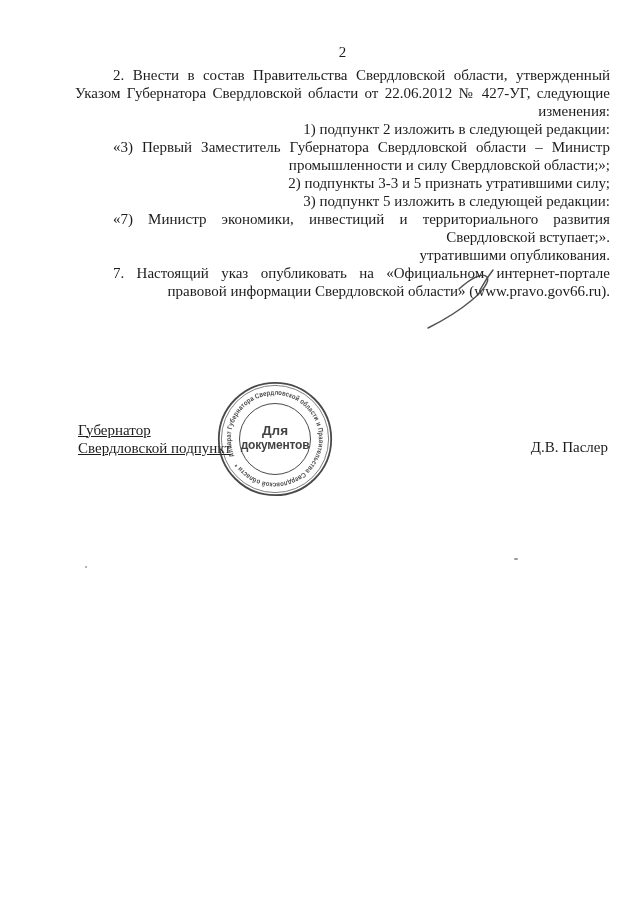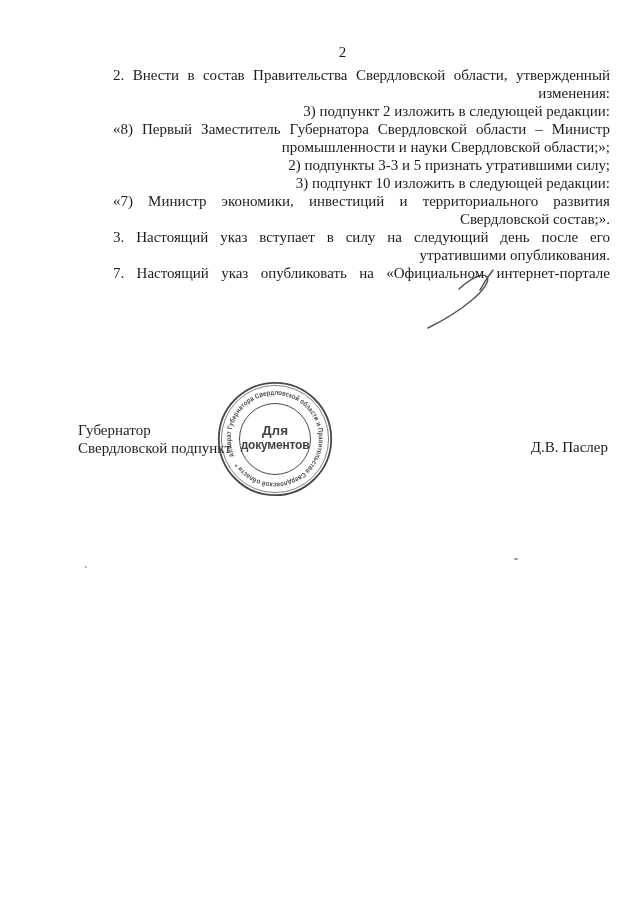--- a/index.html
+++ b/index.html
@@ -20,21 +20,21 @@
   }
   .ln { height:18px; white-space:normal; text-align:right; }
   .ln.ind { text-indent:38px; }
   .ln.jst { text-align:justify; text-align-last:justify; text-justify:inter-word; }
 
   .signature {
     position:absolute; left:78px; top:398px; width:530px;
     font-size:15px; line-height:18.5px;
     display:flex; justify-content:space-between; align-items:flex-end;
   }
-  .sig-left { text-align:left; }
+  .sig-left { text-align:left;text-decoration:underline; }
   .sig-name { padding-bottom:1px;margin-top:40px; }
 
   .stamp {
     position:absolute; left:216px; top:380px; width:118px; height:118px;
     opacity:0.92;
   }
 
   .pen-stroke { position:absolute; left:410px; top:260px; width:100px; height:80px; }
 
   .speck { position:absolute; background:#9a9a9a; border-radius:1px; }
@@ -43,31 +43,32 @@
 </style>
 </head>
 <body>
 
 <div class="page">
 
   <div class="page-number">2</div>
 
   <div class="body-text">
     <div class="ln ind jst">2. Внести в состав Правительства Свердловской области, утвержденный</div>
+    <div class="ln jst">Указом Губернатора Свердловской области от 22.06.2012 № 427-УГ, следующие</div>
     <div class="ln">изменения:</div>
-    <div class="ln ind">3) подпункт 2 изложить в следующей редакции:</div>
-    <div class="ln ind jst">«8) Первый Заместитель Губернатора Свердловской области – Министр</div>
-    <div class="ln">промышленности и науки Свердловской области;»;</div>
+    <div class="ln ind">1) подпункт 2 изложить в следующей редакции:</div>
+    <div class="ln ind jst">«3) Первый Заместитель Губернатора Свердловской области – Министр</div>
+    <div class="ln">промышленности и силу Свердловской области;»;</div>
     <div class="ln ind">2) подпункты 3-3 и 5 признать утратившими силу;</div>
-    <div class="ln ind">3) подпункт 10 изложить в следующей редакции:</div>
+    <div class="ln ind">3) подпункт 5 изложить в следующей редакции:</div>
     <div class="ln ind jst">«7) Министр экономики, инвестиций и территориального развития</div>
-    <div class="ln">Свердловской состав;».</div>
-    <div class="ln ind jst">3. Настоящий указ вступает в силу на следующий день после его</div>
+    <div class="ln">Свердловской вступает;».</div>
     <div class="ln">утратившими опубликования.</div>
     <div class="ln ind jst">7. Настоящий указ опубликовать на «Официальном интернет-портале</div>
+    <div class="ln">правовой информации Свердловской области» (www.pravo.gov66.ru).</div>
   </div>
 
   <div class="signature">
     <div class="sig-left">
       <div>Губернатор</div>
       <div>Свердловской подпункт</div>
     </div>
     <div class="sig-name">Д.В. Паслер</div>
   </div>
 

